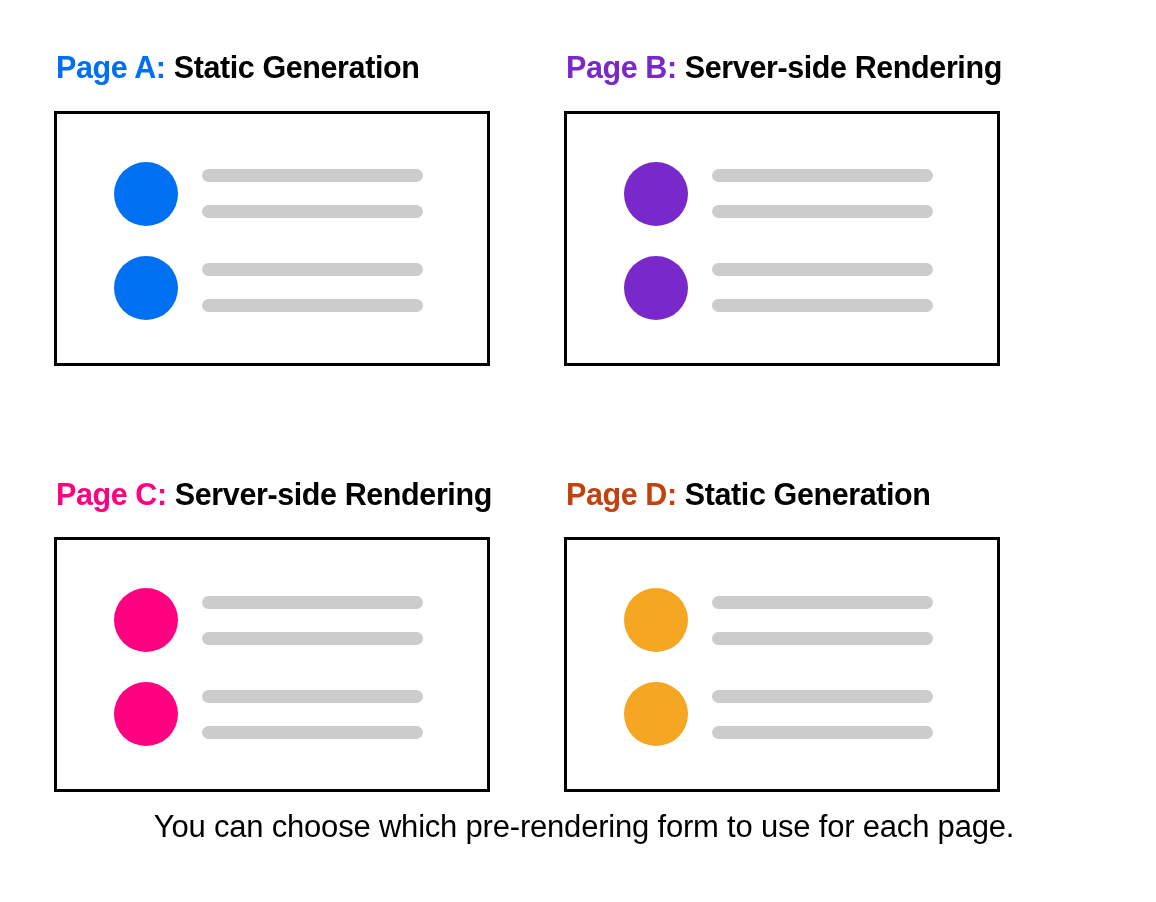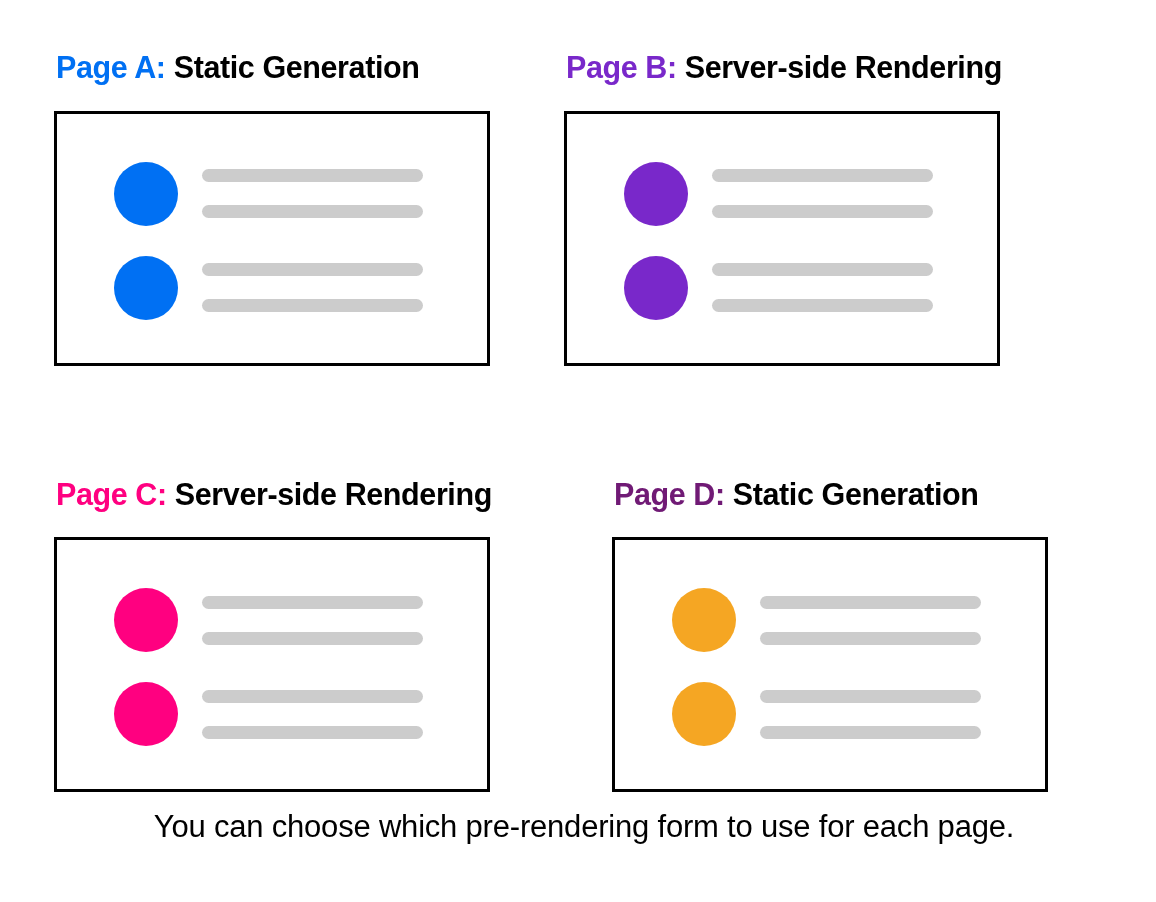--- a/index.html
+++ b/index.html
@@ -34,21 +34,20 @@
 
   .grid-row {
     display: flex;
     flex-direction: row;
     justify-content: flex-start;
     align-items: flex-start;
   }
 
   .grid-row + .grid-row {
     margin-top: 113px;
-    gap: 48px;
   }
 
   .panel {
     width: 436px;
     box-sizing: border-box;
   }
 
   .panel.col-right {
     margin-left: 74px;
   }
@@ -230,21 +229,21 @@
                 <div class="line"></div>
                 <div class="line"></div>
               </div>
             </div>
           </div>
         </div>
       </div>
 
       <div class="panel col-right">
         <div class="panel-heading">
-          <span class="page-label" style="color: #701a75;">Page D:</span>
+          <span class="page-label" style="color: #c2410c;">Page D:</span>
           <span class="mode-label">Static Generation</span>
         </div>
         <div class="card">
           <div class="card-rows">
             <div class="card-row">
               <div class="avatar" style="background: rgb(245, 166, 35);"></div>
               <div class="lines">
                 <div class="line"></div>
                 <div class="line"></div>
               </div>

